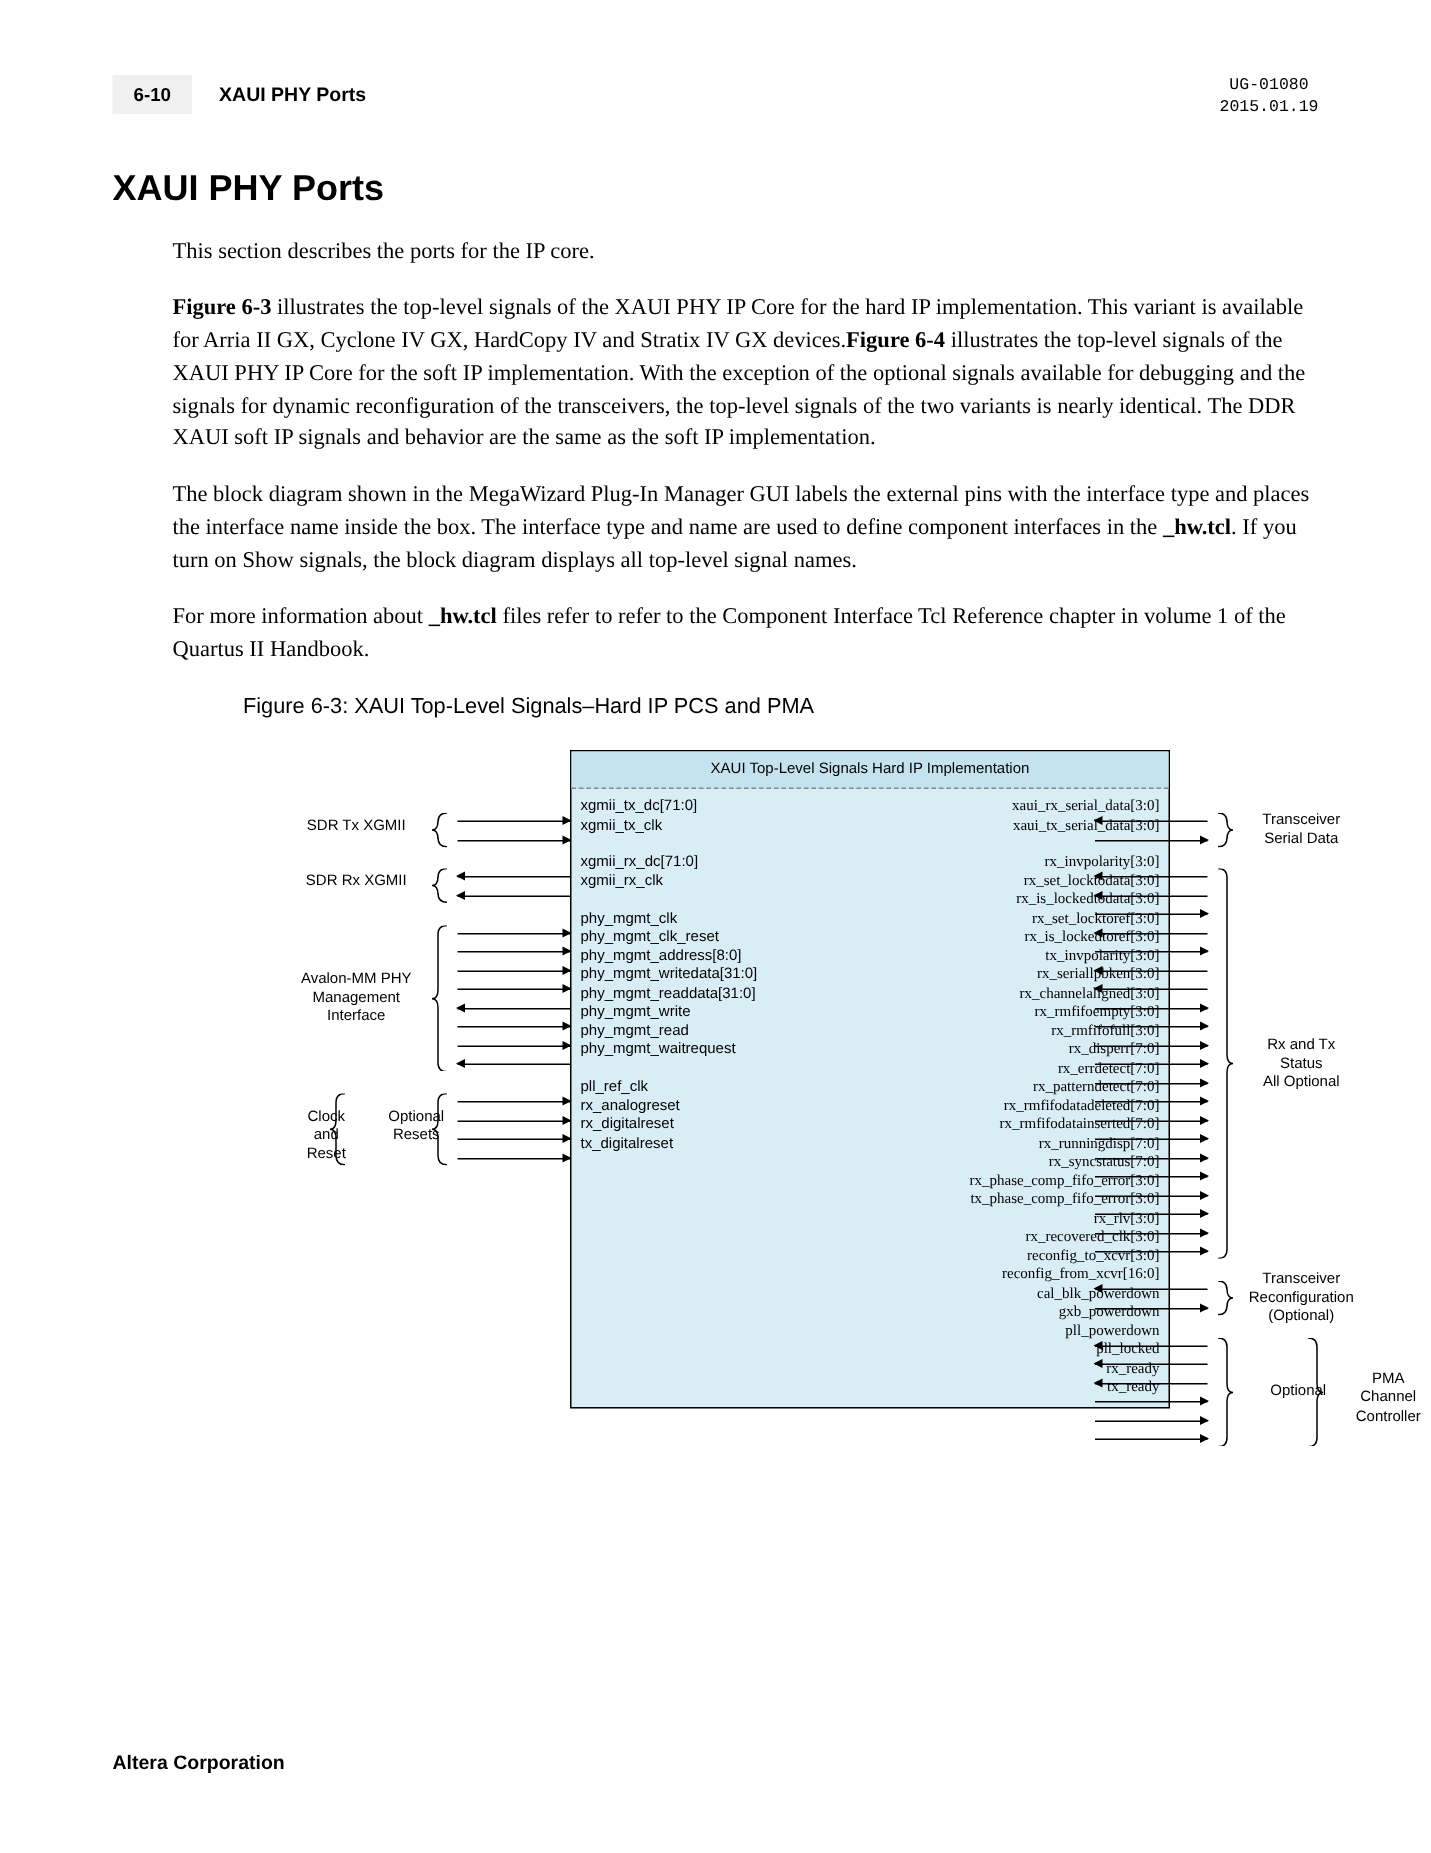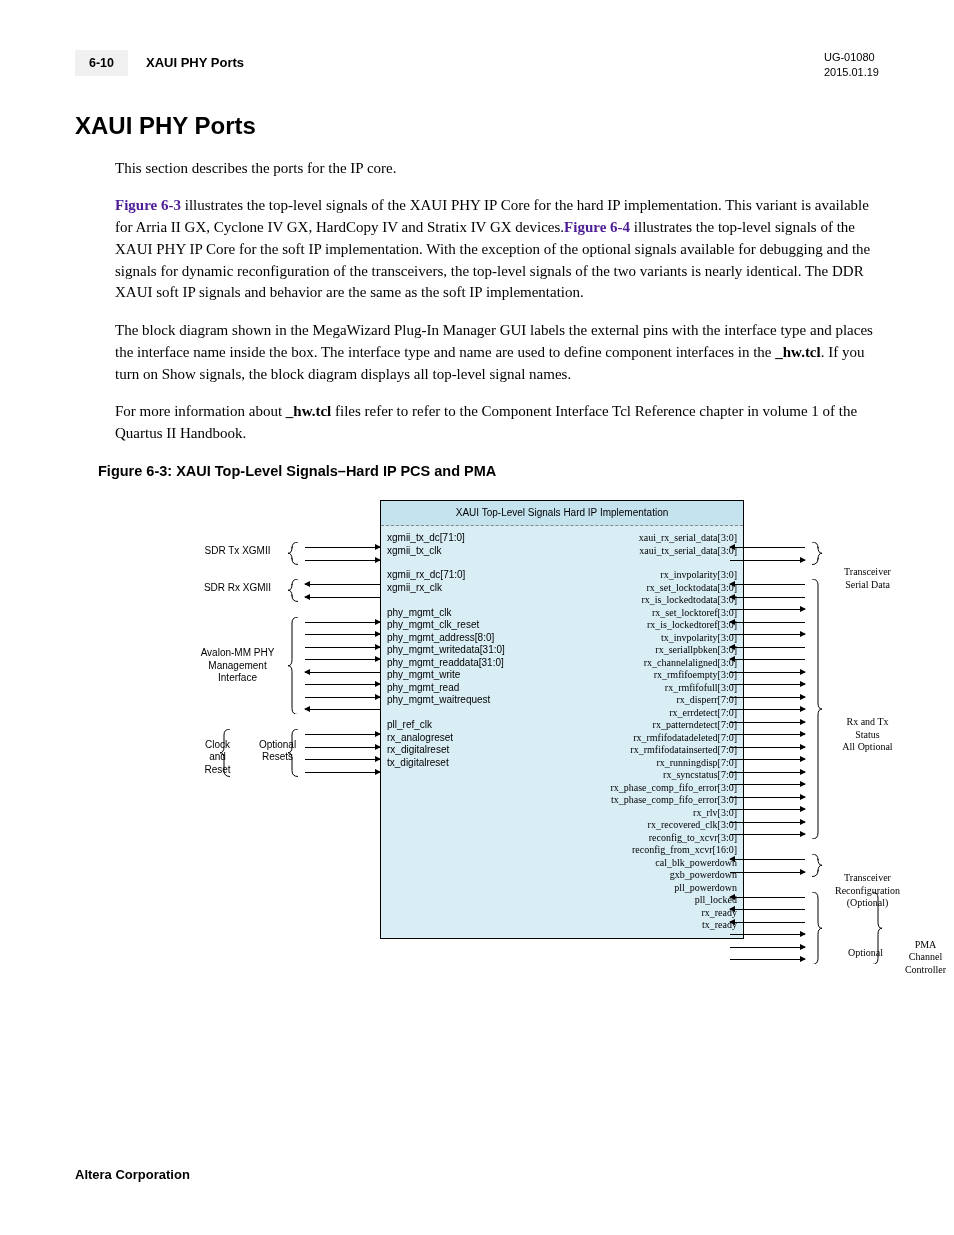--- a/index.html
+++ b/index.html
@@ -11,31 +11,31 @@
     color: #000;
     position: relative;
     padding: 50px 75px 0 75px;
     font-size: 15px;
     line-height: 1.45;
   }
   .hdr { display: flex; justify-content: space-between; align-items: flex-start; margin-bottom: 28px; }
   .hdr-left { display: flex; align-items: center; gap: 18px; }
   .pagenum-box { background: #f0f0f0; padding: 4px 14px; font-weight: bold; font-size: 12.5px; font-family: Arial, sans-serif; }
   .section-title-small { font-weight: bold; font-size: 13px; font-family: Arial, sans-serif; }
-  .hdr-right { text-align: left; font-size: 11px; font-family: Liberation Sans, sans-serif; line-height: 1.4; }
+  .hdr-right { text-align: center; font-size: 11px; font-family: Liberation Mono, monospace; line-height: 1.4; }
   h1 { font-family: Arial, sans-serif; font-weight: bold; font-size: 24px; margin-bottom: 14px; }
   .body-text { margin: 0 0 16px 40px; font-size: 15px; }
-  .link { color: #4c1d95; font-weight: bold; }
-  .fig-caption { font-family: Arial, sans-serif; font-weight: bold; font-size: 14.5px; margin: 6px 0 18px 23px; }
+  .link { color: #000000; font-weight: bold; }
+  .fig-caption { font-family: Arial, sans-serif; font-weight: normal; font-size: 14.5px; margin: 6px 0 18px 87px; }
 
   .diagram { margin: 0 auto 30px 110px; width: 740px; position: relative; }
   .diag-box {
     border: 1.5px solid #000;
     background: #d9edf5;
-    width: 364px;
+    width: 400px;
     margin-left: 195px;
     position: relative;
     font-family: Arial, sans-serif;
     font-size: 10px;
   }
   .diag-title {
     background: #c5e3ef;
     border-bottom: 1px dashed #888;
     padding: 5px 8px;
     font-size: 10px;
@@ -48,25 +48,24 @@
 
   .ext-label-left {
     position: absolute;
     font-family: Arial, sans-serif;
     font-size: 10px;
     text-align: center;
     line-height: 1.25;
   }
   .ext-label-right {
     position: absolute;
-    font-family: Liberation Serif, serif;
+    font-family: Liberation Sans, sans-serif;
     font-size: 10px;
     text-align: center;
     line-height: 1.25;
-    margin-top: 25px;
   }
 
   .arrow-line {
     position: absolute;
     height: 1px;
     background: #000;
   }
   .arrow-head-right::after {
     content: '';
     position: absolute;

